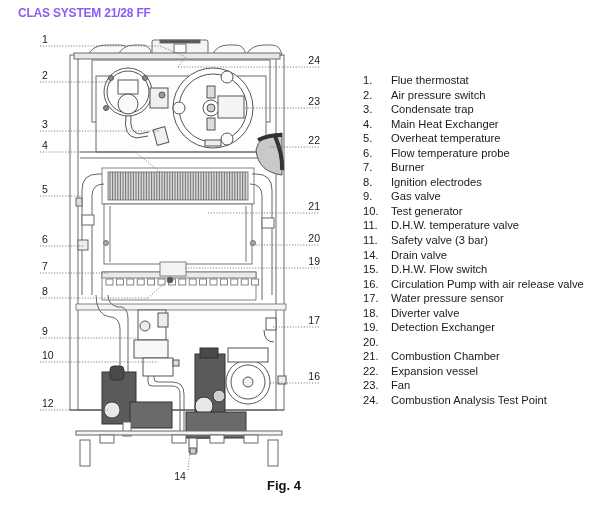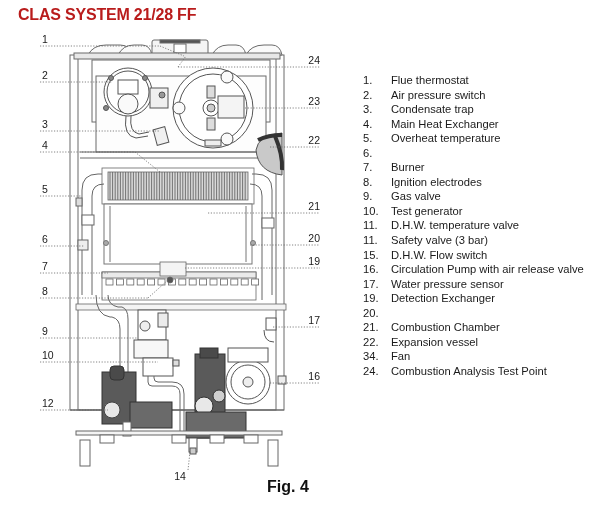--- a/index.html
+++ b/index.html
@@ -1,18 +1,18 @@
 <!DOCTYPE html>
 <html><head>
 <meta charset="utf-8">
 <style>
   html, body { margin: 0; padding: 0; background: #ffffff; }
   body { width: 613px; height: 507px; position: relative; overflow: hidden; font-family: "DejaVu Sans", sans-serif; color: #1a1a1a; }
-  .title { position: absolute; left: 18px; top: 6px; font-family: "Liberation Sans", sans-serif; font-weight: bold; font-size: 16px; letter-spacing: -0.2px; color: #b91c1c; }
-  .fig { position: absolute; left: 267px; top: 478px; font-family: "Liberation Sans", sans-serif; font-weight: bold; font-size: 16px; color: #111; }
+  .title { position: absolute; left: 18px; top: 6px; font-family: "Liberation Sans", sans-serif; font-weight: bold; font-size: 12px; letter-spacing: -0.2px; color: #8b5cf6; }
+  .fig { position: absolute; left: 267px; top: 478px; font-family: "Liberation Sans", sans-serif; font-weight: bold; font-size: 13px; color: #111; }
   #diagram { position: absolute; left: 0; top: 0; }
   .legend { position: absolute; left: 363px; top: 73px; margin: 0; padding: 0; list-style: none; font-family: "Liberation Sans", sans-serif; font-size: 11.2px; line-height: 14.55px; color: #1a1a1a; }
   .legend li { display: flex; white-space: nowrap; }
   .legend .num { width: 28px; }
   .callout-num { font-family: "Liberation Sans", sans-serif; font-size: 10.5px; fill: #1a1a1a; }
 </style>
 </head>
 <body>
 
 <div class="title">CLAS SYSTEM 21/28 FF</div>
@@ -313,20 +313,21 @@
     <li>
       <span class="num">4.</span>
       <span>Main Heat Exchanger</span>
     </li>
     <li>
       <span class="num">5.</span>
       <span>Overheat temperature</span>
     </li>
     <li>
       <span class="num">6.</span>
+      <span>Flow temperature probe</span>
     </li>
     <li>
       <span class="num">7.</span>
       <span>Burner</span>
     </li>
     <li>
       <span class="num">8.</span>
       <span>Ignition electrodes</span>
     </li>
     <li>
@@ -339,48 +340,56 @@
     </li>
     <li>
       <span class="num">11.</span>
       <span>D.H.W. temperature valve</span>
     </li>
     <li>
       <span class="num">11.</span>
       <span>Safety valve (3 bar)</span>
     </li>
     <li>
+      <span class="num">14.</span>
+      <span>Drain valve</span>
+    </li>
+    <li>
       <span class="num">15.</span>
       <span>D.H.W. Flow switch</span>
     </li>
     <li>
       <span class="num">16.</span>
       <span>Circulation Pump with air release valve</span>
     </li>
     <li>
       <span class="num">17.</span>
       <span>Water pressure sensor</span>
     </li>
     <li>
+      <span class="num">18.</span>
+      <span>Diverter valve</span>
+    </li>
+    <li>
       <span class="num">19.</span>
       <span>Detection Exchanger</span>
     </li>
     <li>
       <span class="num">20.</span>
     </li>
     <li>
       <span class="num">21.</span>
       <span>Combustion Chamber</span>
     </li>
     <li>
       <span class="num">22.</span>
       <span>Expansion vessel</span>
     </li>
     <li>
-      <span class="num">34.</span>
+      <span class="num">23.</span>
       <span>Fan</span>
     </li>
     <li>
       <span class="num">24.</span>
       <span>Combustion Analysis Test Point</span>
     </li>
   </ul>
 
 <div class="fig">Fig. 4</div>
 

